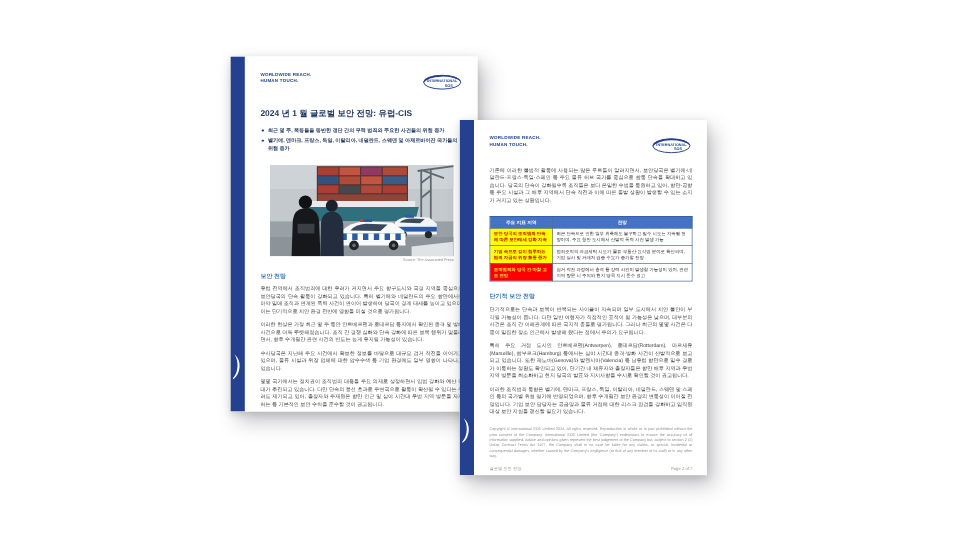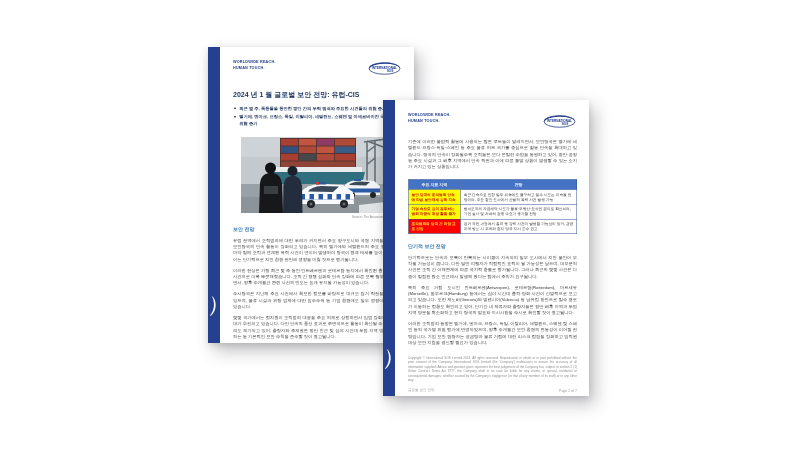--- a/index.html
+++ b/index.html
@@ -8,21 +8,21 @@
     --body-text:#3b3b3b; --muted:#8a8a8a;
   }
   *{margin:0;padding:0;box-sizing:border-box;}
   html,body{width:800px;height:450px;overflow:hidden;background:#ffffff;
     font-family:"Liberation Sans","DejaVu Sans",sans-serif;}
   .canvas{position:relative;width:800px;height:450px;background:#fff;}
 
   .page{position:absolute;width:206px;height:296px;background:#fff;
     box-shadow:6px 8px 16px rgba(70,70,80,.33), 0 2px 6px rgba(70,70,80,.18);
     overflow:hidden;}
-  .page1{left:208px;top:47px;z-index:1;}
+  .page1{left:192px;top:47px;z-index:1;}
   .page2{left:383px;top:100px;z-index:2;}
 
   .sheet{width:412px;height:592px;transform:scale(.5);transform-origin:0 0;
     background:#fff;display:flex;}
 
   .strip{width:24px;background:var(--navy);position:relative;flex:none;}
   .strip svg{position:absolute;left:2px;bottom:52px;}
 
   .content{flex:1;padding:24px 24px 16px 26px;display:flex;flex-direction:column;position:relative;}
 

